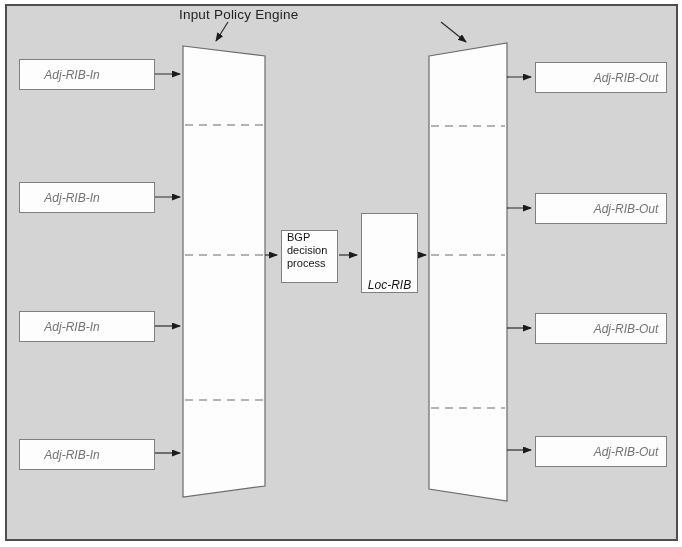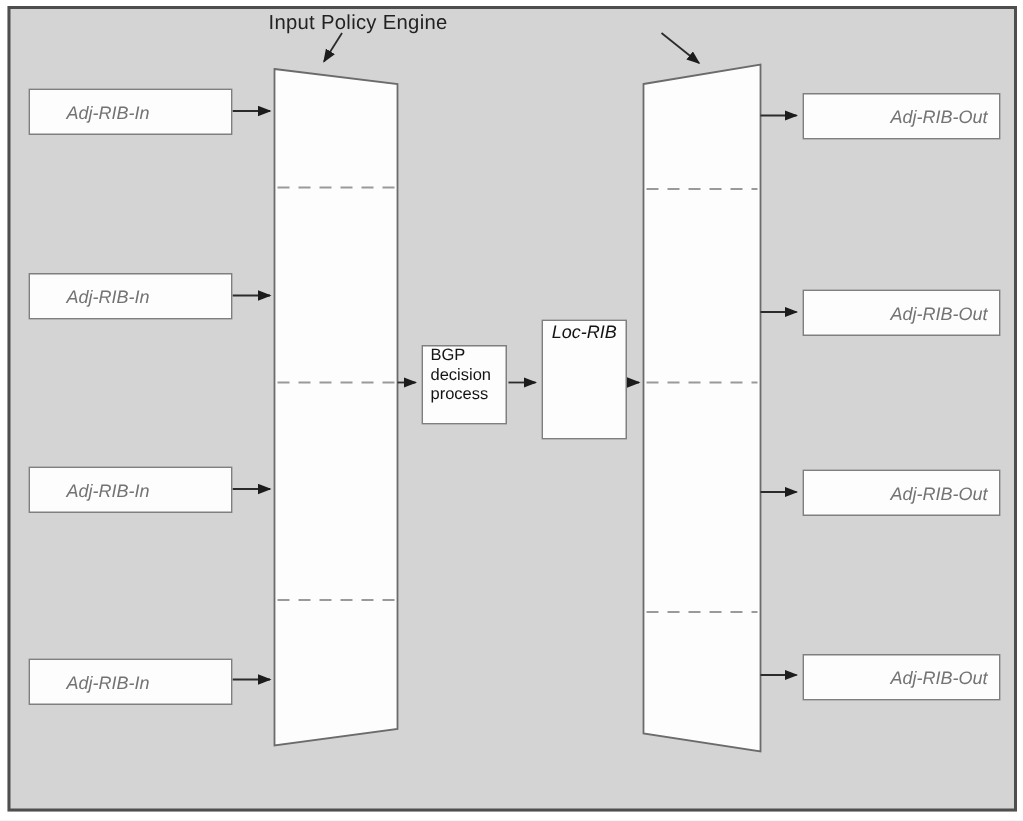--- a/index.html
+++ b/index.html
@@ -31,21 +31,21 @@
   .rib-box.out .lbl { position:relative; left:7px;margin-left:36px; }
   #bgp-box {
     position:absolute; left:281px; top:230px; width:50px; height:51px;
     background:#fdfdfd; border:1px solid #7f7f7f;
     display:flex; align-items:flex-start; padding-left:5px;
     font-size:11px; line-height:1.2; color:#141414;
   }
   #locrib-box {
     position:absolute; left:361px; top:213px; width:55px; height:78px;
     background:#fdfdfd; border:1px solid #7f7f7f;
-    display:flex; align-items:flex-start; justify-content:center;
+    display:flex; align-items:flex-end; justify-content:center;
     font-style:italic; font-size:12px; color:#141414; white-space:nowrap;
   }
 </style>
 </head>
 <body>
 
 <div id="canvas">
   <div id="frame"></div>
 
   <svg id="connector-layer" viewBox="0 0 682 547" xmlns="http://www.w3.org/2000/svg">

